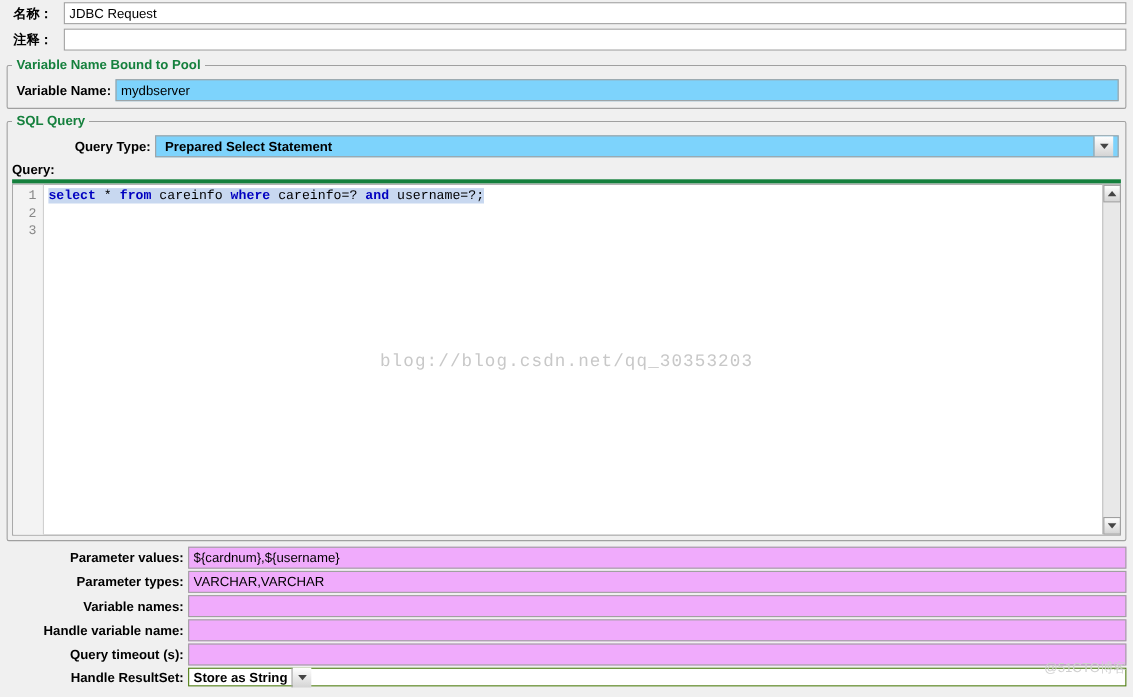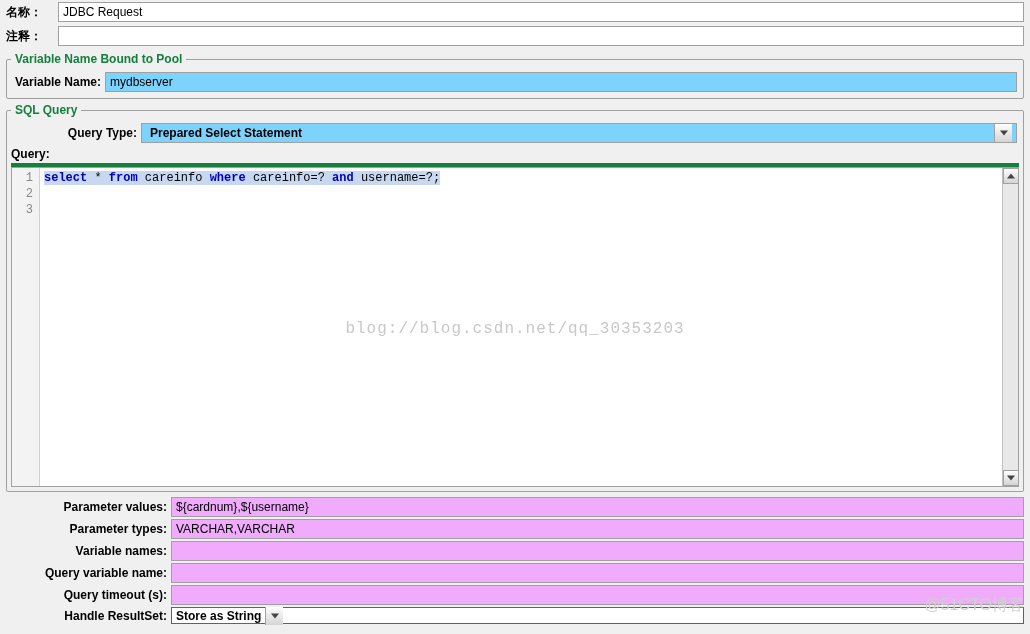--- a/index.html
+++ b/index.html
@@ -12,21 +12,21 @@
     height: 634px;
     overflow: hidden;
     position: relative;
   }
   .form-row {
     display: flex;
     align-items: center;
     padding: 2px 6px;
   }
   .form-row label {
-    text-align: left;
+    text-align: center;
     padding-right: 4px;
     font-weight: bold;
   }
   .form-row input[type="text"] {
     flex: 1;
     border: 1px solid #a0a0a0;
     padding: 2px 4px;
     height: 20px;
     background: #fff;
     font-size: 12px;
@@ -184,21 +184,21 @@
     font-family: "Courier New", monospace;
     font-size: 16px;
     pointer-events: none;
     letter-spacing: 1px;
   }
   .wm2 {
     position: absolute;
     right: 6px;
     bottom: 18px;
     color: #d0d0d0;
-    font-size: 16px;
+    font-size: 12px;
     pointer-events: none;
   }
 </style>
 </head>
 <body>
 
 <div class="form-row">
   <label style="width:52px">名称：</label>
   <input type="text" value="JDBC Request" style="">
 </div>
@@ -260,21 +260,21 @@
 </div>
 <div class="bottom-row">
   <label>Parameter types:</label>
   <input type="text" value="VARCHAR,VARCHAR" style="">
 </div>
 <div class="bottom-row">
   <label>Variable names:</label>
   <input type="text" value="" style="">
 </div>
 <div class="bottom-row">
-  <label>Query variable name:</label>
+  <label>Handle variable name:</label>
   <input type="text" value="" style="">
 </div>
 <div class="bottom-row">
   <label>Query timeout (s):</label>
   <input type="text" value="" style="">
 </div>
 <div class="bottom-row">
   <label>Handle ResultSet:</label>
   <div class="bottom-select">
     <span>Store as String</span>

